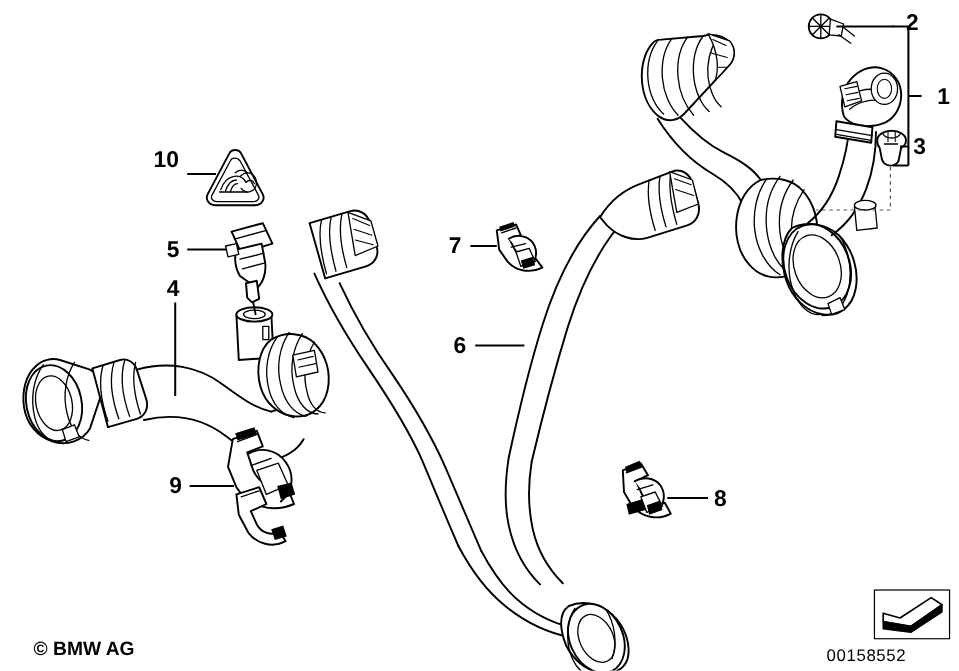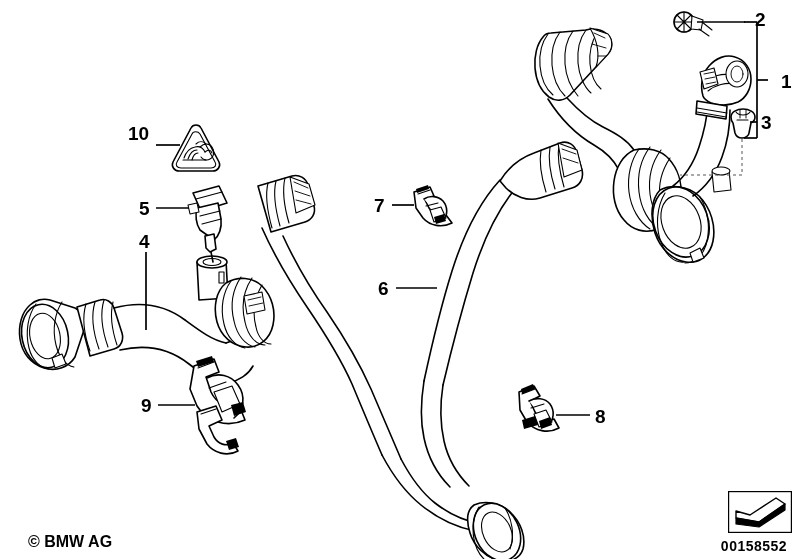--- a/index.html
+++ b/index.html
@@ -43,27 +43,26 @@
     font-size: 16px;
     color: #000000;
     white-space: nowrap;
     text-align: center;
   }
   #part-number {
     position: absolute;
     left: 722px;
     top: 538px;
     font-family: "Liberation Sans", sans-serif;
-    font-weight: bold;
+    font-weight: normal;
     font-size: 14px;
     color: #000000;
     letter-spacing: 0.5px;
     white-space: nowrap;
     transform: translateX(-50%);
-    margin-left: 32px;
   }
   #arrow-box {
     position: absolute;
     left: 728px;
     top: 491px;
     width: 64px;
     height: 42px;
   }
 </style>
 </head>

